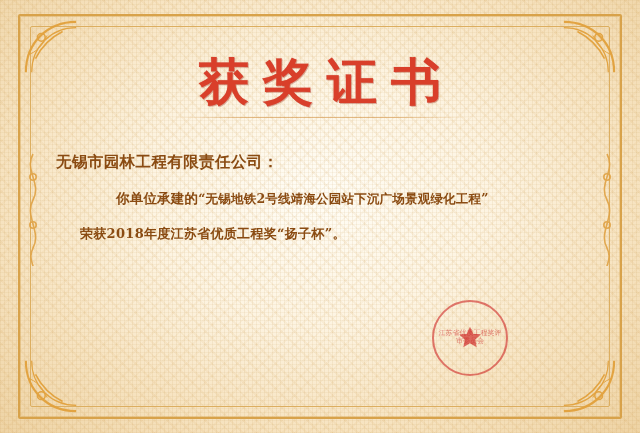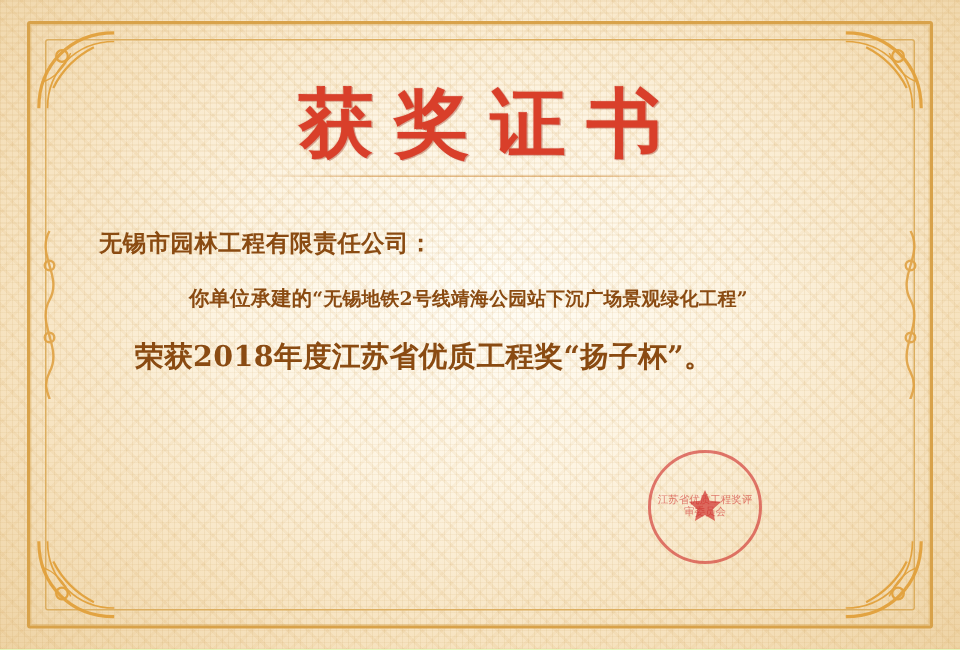--- a/index.html
+++ b/index.html
@@ -6,21 +6,21 @@
     margin: 0;
     padding: 0;
     background: #ffffff;
   }
   #cert-root {
     position: relative;
     width: 640px;
     height: 433px;
     overflow: hidden;
     font-family: "Liberation Serif", serif;
-    background: #bef264;
+    background: #86efac;
   }
   
   .paper {
     position: absolute;
     inset: 0;
     background:
       radial-gradient(ellipse at 50% 45%, #fffdf6 0%, #fdf4e2 38%, #f7e4c2 68%, #eed3a4 100%);
   }
   
   .texture {
@@ -98,34 +98,34 @@
   .title-underline {
     margin: 8px auto 0;
     width: 300px;
     height: 1px;
     background: linear-gradient(90deg, rgba(218,160,70,0) 0%, rgba(205,135,50,.55) 25%, rgba(205,135,50,.55) 75%, rgba(218,160,70,0) 100%);
   }
 
   
   .body-area {
     position: absolute;
-    left: 66px;
+    left: 56px;
     right: 66px;
     top: 152px;
   }
   .line {
     color: #8a4b12;
     font-family: "DejaVu Serif", "Liberation Serif", serif;
     font-weight: bold;
     margin-bottom: 17px;
     white-space: nowrap;
   }
   .l-recipient { font-size: 15.5px; letter-spacing: .4px; }
   .l-body1 { font-size: 13.5px; text-indent: 24px; letter-spacing: .2px; padding-left: 36px; }
-  .l-body2 { font-size: 19px; text-indent: 24px; letter-spacing: .3px; }
+  .l-body2 { font-size: 13px; text-indent: 24px; letter-spacing: .3px; }
   .quoted { font-size: 12.5px; }
 
   
   .seal-left {
     position: absolute;
     left: 72px;
     top: 306px;
     width: 62px;
     height: 62px;
   }

